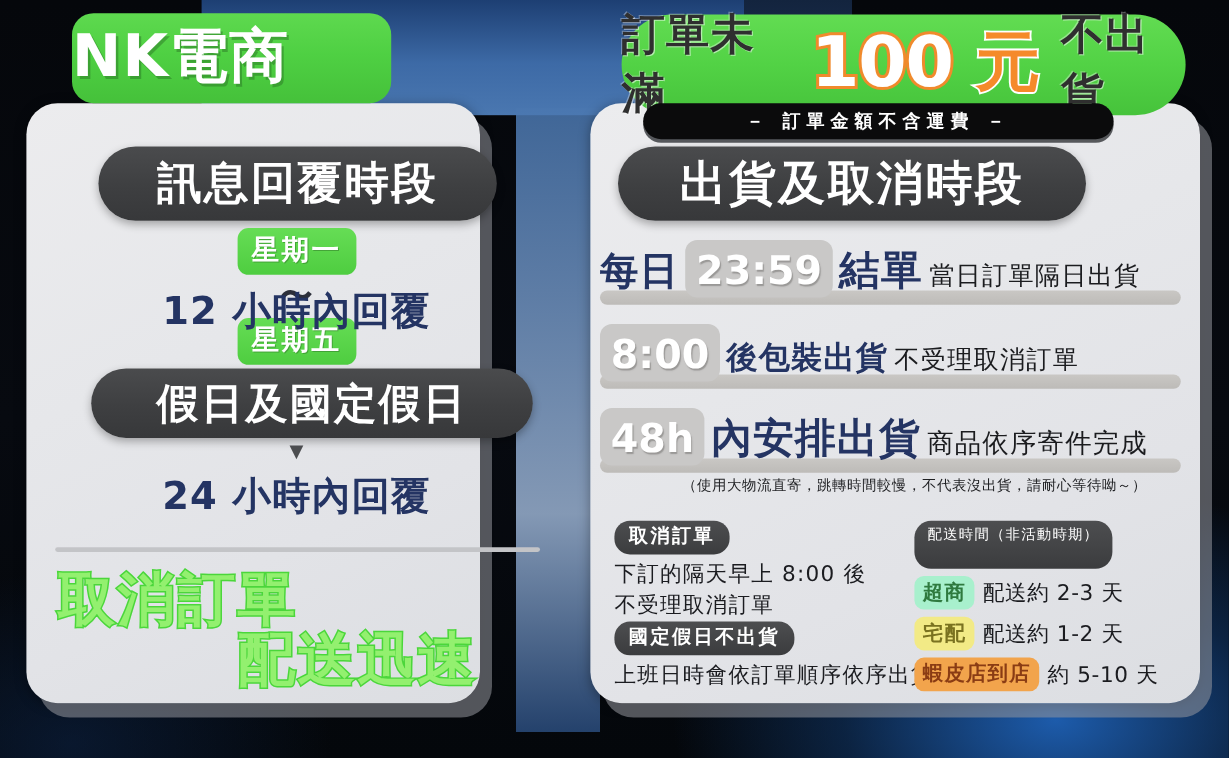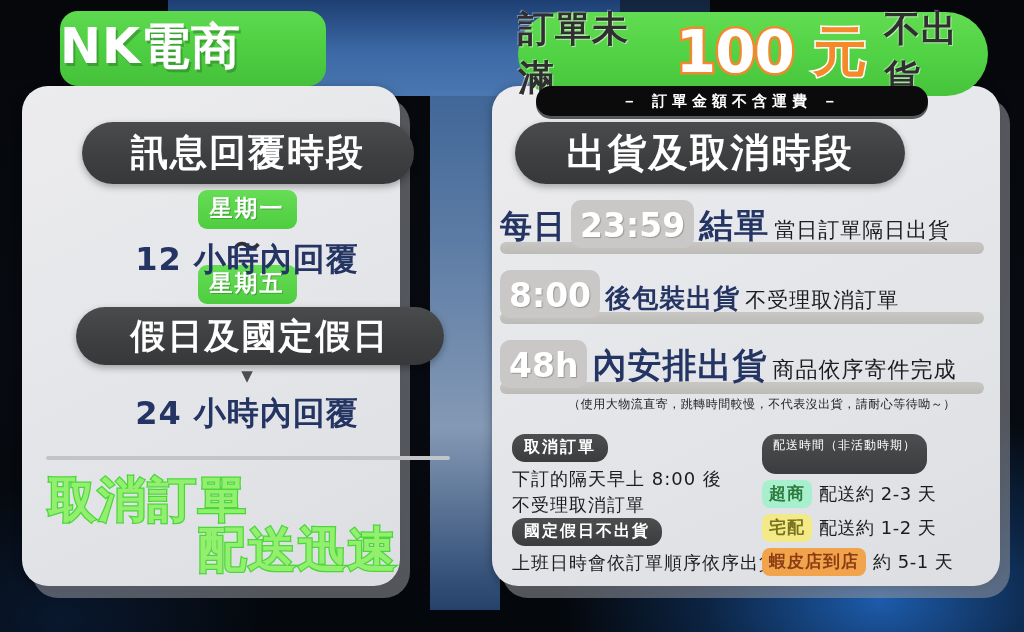--- a/index.html
+++ b/index.html
@@ -263,17 +263,17 @@
     <div class="drow">
       <span class="dbadge" style="background: rgb(168, 240, 205); color: rgb(47, 122, 63);">超商</span>
       <span class="dtxt">配送約 2-3 天</span>
     </div>
     <div class="drow">
       <span class="dbadge" style="background: rgb(242, 234, 134); color: rgb(122, 114, 32);">宅配</span>
       <span class="dtxt">配送約 1-2 天</span>
     </div>
     <div class="drow">
       <span class="dbadge" style="background: rgb(242, 164, 76); color: rgb(138, 60, 20);">蝦皮店到店</span>
-      <span class="dtxt">約 5-1 天</span>
+      <span class="dtxt">約 5-10 天</span>
     </div>
   </div>
 
 </div>
 
 </body></html>

